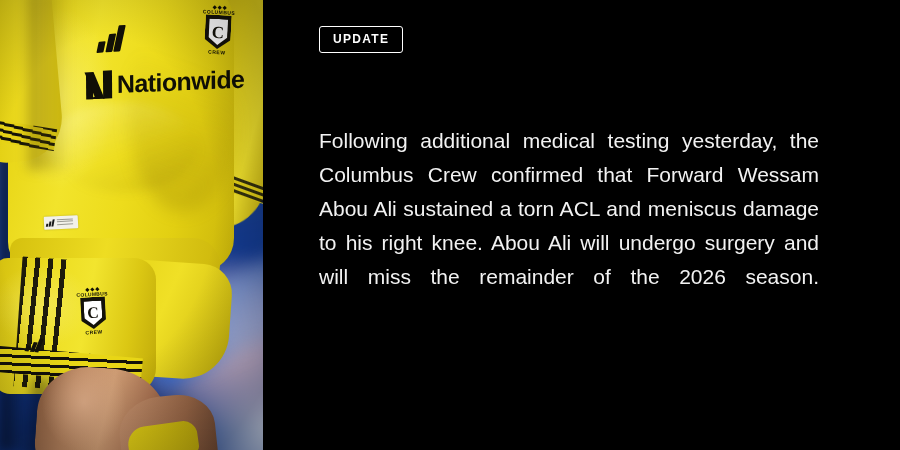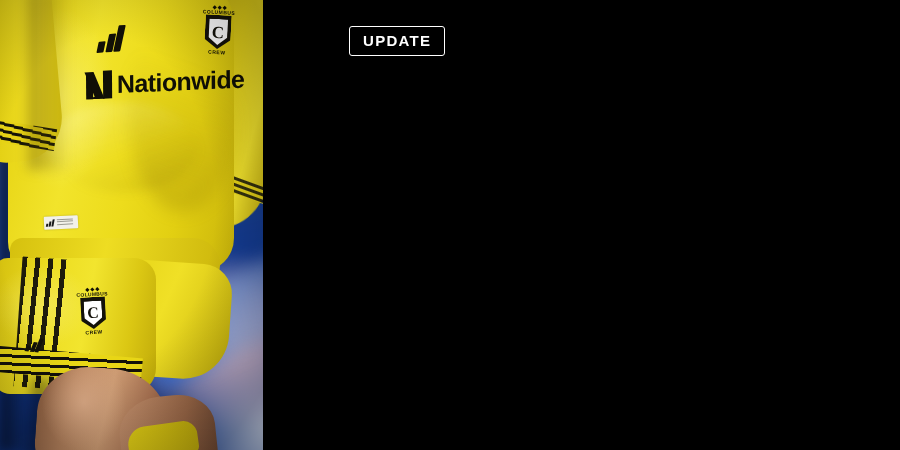--- a/index.html
+++ b/index.html
@@ -372,24 +372,23 @@
 
   .badge {
     position: absolute;
     left: 56px; top: 26px;
     border: 1.5px solid #ffffff;
     border-radius: 3px;
     padding: 6px 13px 7px 13px;
     color: #ffffff;
     font-family: "Liberation Sans", sans-serif;
     font-weight: bold;
-    font-size: 15px;
+    font-size: 12px;
     letter-spacing: 1.3px;
     line-height: 1;
-    margin-left: 30px;
   }
 
   .date {
     position: absolute;
     left: 56px; top: 74px;
     color: #ffffff;
     font-family: "Liberation Mono", monospace;
     font-size: 15px;
     font-weight: bold;
     letter-spacing: 1.8px;
@@ -517,16 +516,17 @@
     </div>
 
     <div class="photo-vignette"></div>
   </div>
 
   <div class="content">
 
     <div class="badge">UPDATE</div>
 
 
+    <div class="body-copy">Following additional medical testing yesterday, the Columbus Crew confirmed that Forward Wessam Abou Ali sustained a torn ACL and meniscus damage to his right knee. Abou Ali will undergo surgery and will miss the remainder of the 2026 season.</div>
 
   </div>
 
 </div>
 
 </body></html>

